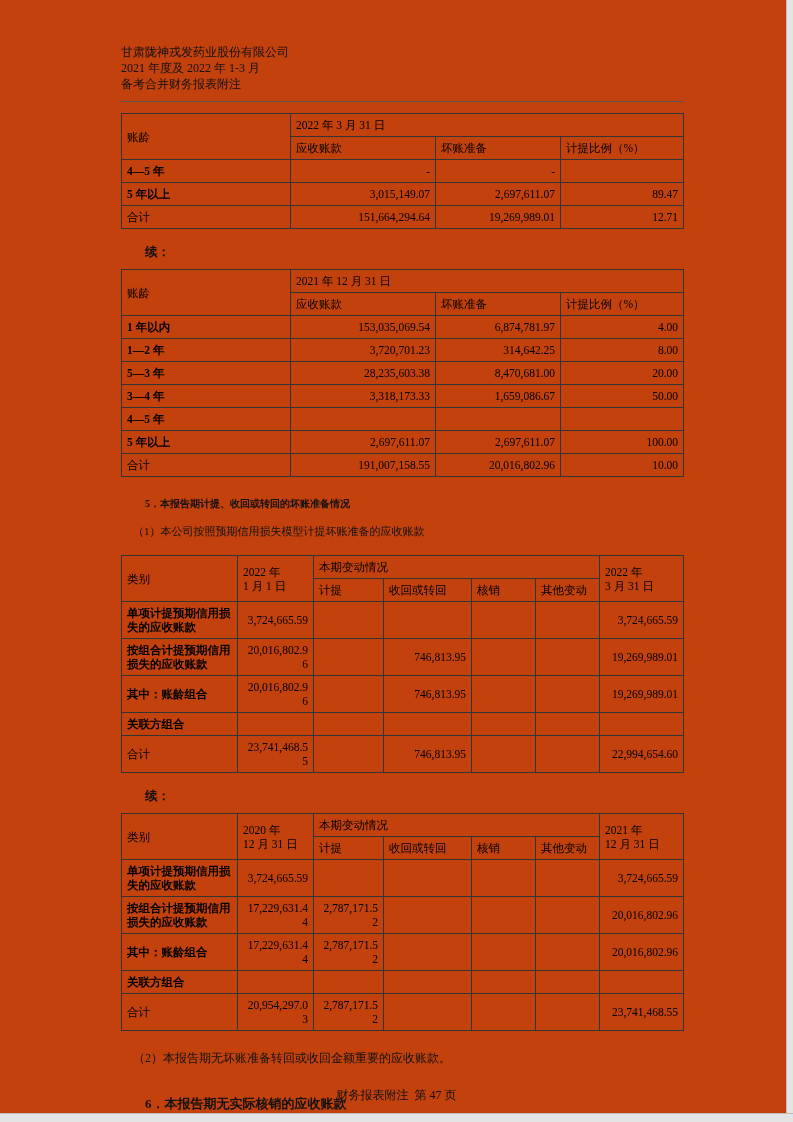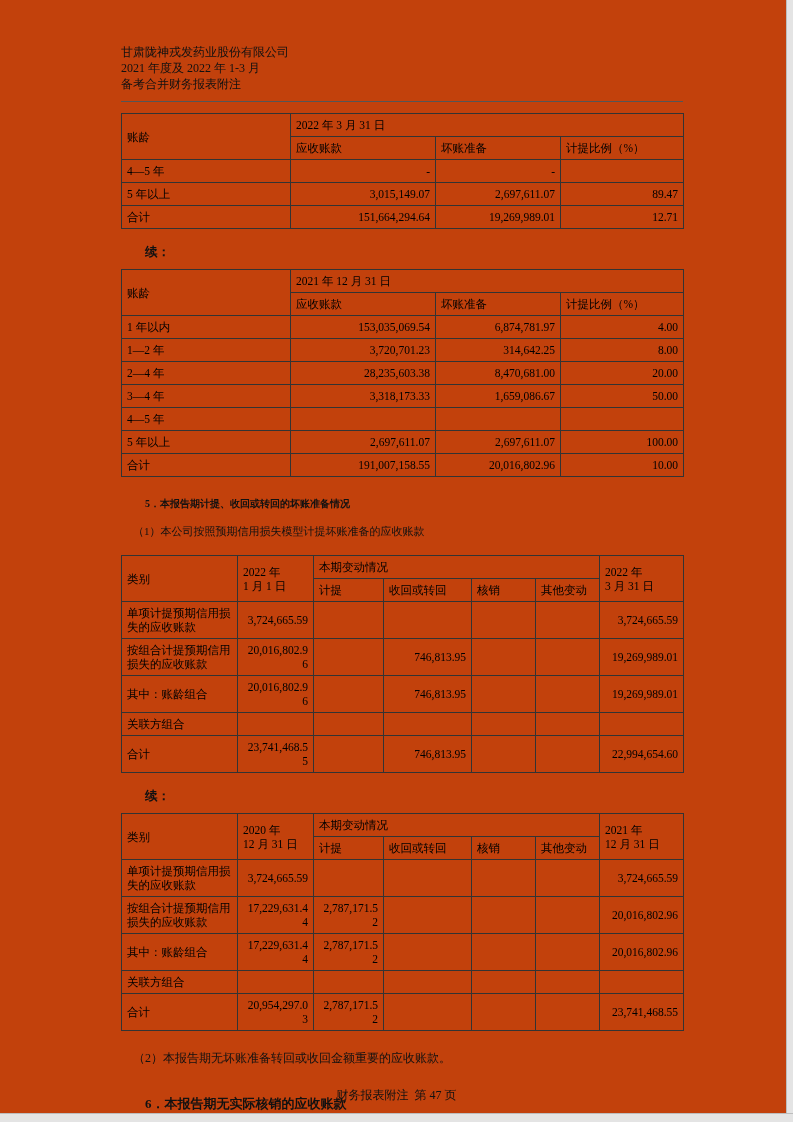--- a/index.html
+++ b/index.html
@@ -9,21 +9,21 @@
   .edge-right { position:absolute; top:0; right:0; width:7px; height:100%; background:#e4e4e4; border-left:1px solid #bdbdbd; }
   .edge-bottom { position:absolute; left:0; bottom:0; width:100%; height:9px; background:#e4e4e4; border-top:1px solid #bdbdbd; }
   .content { position:absolute; left:121px; top:44px; width:562px; color:#111; }
 
   .header-line { font-size:12px; line-height:16px; }
   .rule { border-top:1.5px solid #555; margin-top:9px; }
 
   table.tbl { border-collapse:collapse; table-layout:fixed; width:562px; font-size:11.5px; color:#000; }
   table.tbl td { border:1px solid #333; padding:4px 5px; line-height:14px; vertical-align:middle; overflow:hidden; word-break:break-all; }
   .c { }
-  .l { text-align:left; }
+  .l { text-align:left;font-weight:bold; }
   .r { text-align:right; }
   .pre { white-space:pre-line; }
   td.lab { padding:3px 4px; }
 
   .tbl1 { margin-top:11px; }
   .cont { font-weight:bold; font-size:12.5px; margin:15px 0 8px 24px; }
   .h5 { font-weight:bold; font-size:10px; margin:20px 0 0 24px; }
   .item1 { font-size:11px; margin:13px 0 16px 12px; }
   .item2 { font-size:12px; margin:19px 0 0 12px; }
   .h6 { font-weight:bold; font-size:13px; margin:28px 0 0 24px; }
@@ -105,21 +105,21 @@
           <td class="r">6,874,781.97</td>
           <td class="r">4.00</td>
         </tr>
         <tr>
           <td class="l">1—2 年</td>
           <td class="r">3,720,701.23</td>
           <td class="r">314,642.25</td>
           <td class="r">8.00</td>
         </tr>
         <tr>
-          <td class="l">2—4 年</td>
+          <td class="l">5—3 年</td>
           <td class="r">28,235,603.38</td>
           <td class="r">8,470,681.00</td>
           <td class="r">20.00</td>
         </tr>
         <tr>
           <td class="l">3—4 年</td>
           <td class="r">3,318,173.33</td>
           <td class="r">1,659,086.67</td>
           <td class="r">50.00</td>
         </tr>

